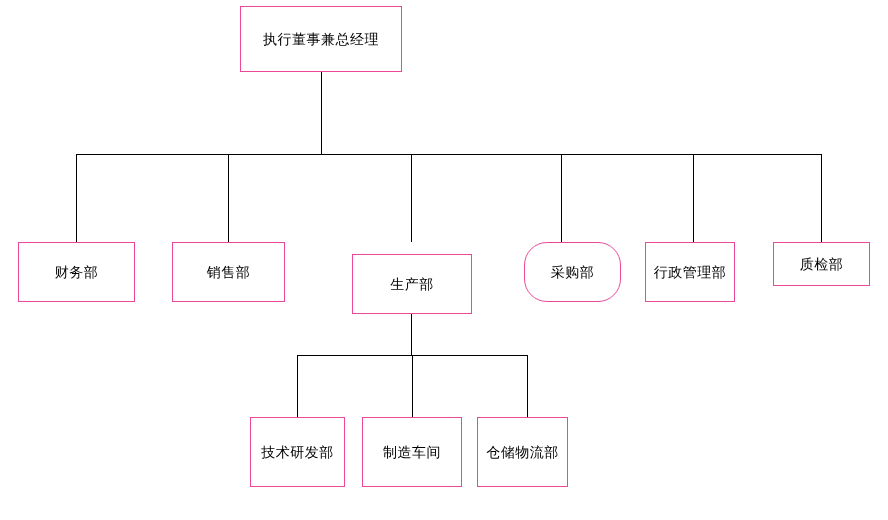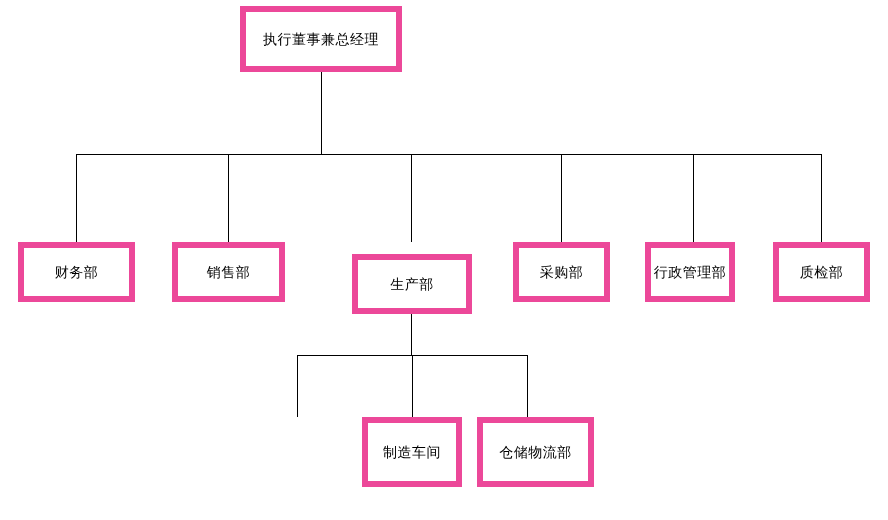--- a/index.html
+++ b/index.html
@@ -15,21 +15,21 @@
     position: relative;
     width: 888px;
     height: 520px;
     background: #ffffff;
     overflow: hidden;
   }
   .node {
     position: absolute;
     box-sizing: border-box;
     background: #ffffff;
-    border: 6px solid #ec4899;
+    border: 1px solid #ec4899;
     display: flex;
     align-items: center;
     justify-content: center;
     text-align: center;
   }
   .node-label {
     font-size: 14px;
     line-height: 1.2;
     color: #000000;
     letter-spacing: 0.5px;
@@ -75,30 +75,33 @@
 
   <div class="node" id="node-n2" style="left: 172px; top: 242px; width: 113px; height: 60px;">
     <span class="node-label">销售部</span>
   </div>
   <div class="node" id="node-n1" style="left: 18px; top: 242px; width: 117px; height: 60px;">
     <span class="node-label">财务部</span>
   </div>
   <div class="node" id="node-n3" style="left: 352px; top: 254px; width: 120px; height: 60px;">
     <span class="node-label">生产部</span>
   </div>
-  <div class="node" id="node-n4" style="left: 513px; top: 242px; width: 97px; height: 60px;">
+  <div class="node" id="node-n4" style="left: 524px; top: 242px; width: 97px; height: 60px; border-radius: 23px;">
     <span class="node-label">采购部</span>
   </div>
   <div class="node" id="node-n5" style="left: 645px; top: 242px; width: 90px; height: 60px;">
     <span class="node-label">行政管理部</span>
   </div>
-  <div class="node" id="node-n6" style="left: 773px; top: 242px; width: 97px; height: 60px;">
+  <div class="node" id="node-n6" style="left: 773px; top: 242px; width: 97px; height: 44px;">
     <span class="node-label">质检部</span>
   </div>
 
+  <div class="node" id="node-n7" style="left: 250px; top: 417px; width: 95px; height: 70px;">
+    <span class="node-label">技术研发部</span>
+  </div>
   <div class="node" id="node-n8" style="left: 362px; top: 417px; width: 100px; height: 70px;">
     <span class="node-label">制造车间</span>
   </div>
-  <div class="node" id="node-n9" style="left: 477px; top: 417px; width: 117px; height: 70px;">
+  <div class="node" id="node-n9" style="left: 477px; top: 417px; width: 91px; height: 70px;">
     <span class="node-label">仓储物流部</span>
   </div>
 
 </div>
 
 </body></html>

